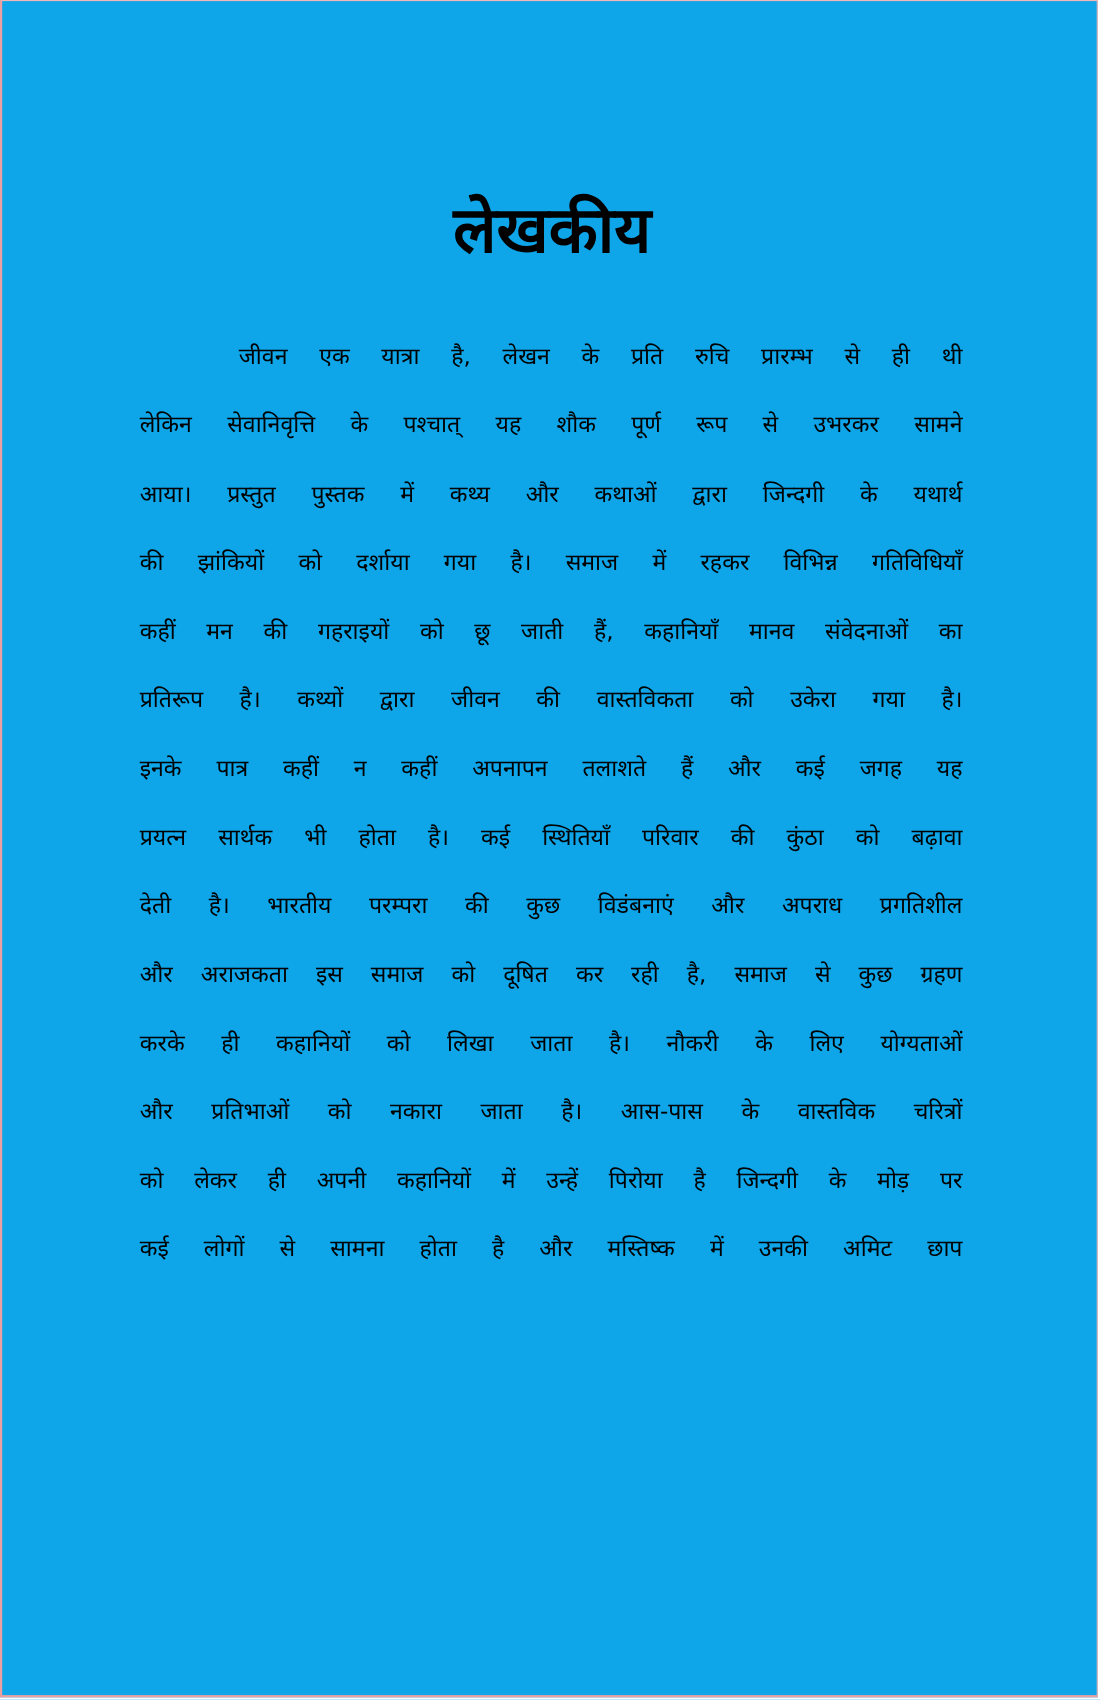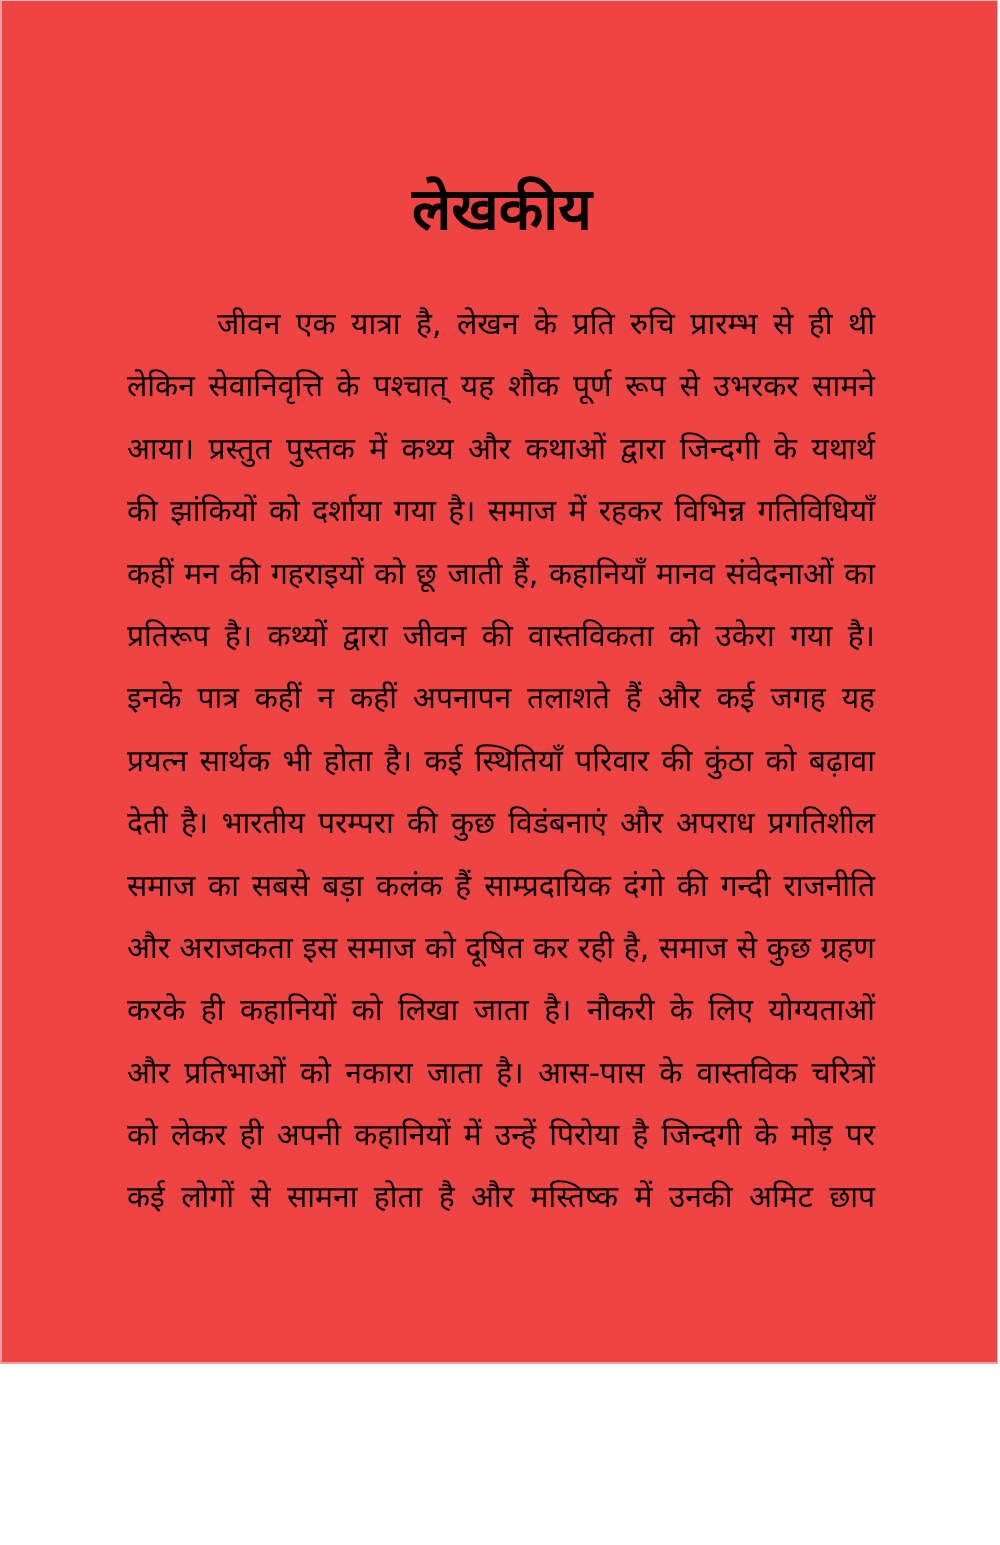--- a/index.html
+++ b/index.html
@@ -13,26 +13,26 @@
       position: relative;
       overflow: hidden;
       font-family: "DejaVu Sans", "Liberation Sans", sans-serif;
       color: #000000;
     }
     .page {
       position: absolute;
       left: 0;
       top: 0;
       width: 998px;
-      height: 1364px;
+      height: 1543px;
       border: 1px solid #f2b8b8;
       border-left: 2px solid #eaa0a0;
       border-bottom: 2px solid #eaa0a0;
       box-sizing: border-box;
-      background: #ef4444;
+      background: #0ea5e9;
     }
     .title {
       position: absolute;
       left: 0;
       width: 1000px;
       top: 168px;
       text-align: center;
       font-size: 58px;
       font-weight: bold;
       line-height: 80px;
@@ -40,21 +40,21 @@
     }
     .body-text {
       position: absolute;
       left: 125px;
       top: 292px;
       width: 748px;
     }
     .line {
       height: 62.4px;
       line-height: 62.4px;
-      font-size: 30px;
+      font-size: 21px;
       white-space: nowrap;
       text-align: justify;
       text-align-last: justify;
       overflow: visible;
     }
     .line.first {
       padding-left: 90px;
     }
   </style>
 </head>
@@ -66,20 +66,19 @@
   <div class="body-text">
     <div class="line first">जीवन एक यात्रा है, लेखन के प्रति रुचि प्रारम्भ से ही थी</div>
     <div class="line">लेकिन सेवानिवृत्ति के पश्चात् यह शौक पूर्ण रूप से उभरकर सामने</div>
     <div class="line">आया। प्रस्तुत पुस्तक में कथ्य और कथाओं द्वारा जिन्दगी के यथार्थ</div>
     <div class="line">की झांकियों को दर्शाया गया है। समाज में रहकर विभिन्न गतिविधियाँ</div>
     <div class="line">कहीं मन की गहराइयों को छू जाती हैं, कहानियाँ मानव संवेदनाओं का</div>
     <div class="line">प्रतिरूप है। कथ्यों द्वारा जीवन की वास्तविकता को उकेरा गया है।</div>
     <div class="line">इनके पात्र कहीं न कहीं अपनापन तलाशते हैं और कई जगह यह</div>
     <div class="line">प्रयत्न सार्थक भी होता है। कई स्थितियाँ परिवार की कुंठा को बढ़ावा</div>
     <div class="line">देती है। भारतीय परम्परा की कुछ विडंबनाएं और अपराध प्रगतिशील</div>
-    <div class="line">समाज का सबसे बड़ा कलंक हैं साम्प्रदायिक दंगो की गन्दी राजनीति</div>
     <div class="line">और अराजकता इस समाज को दूषित कर रही है, समाज से कुछ ग्रहण</div>
     <div class="line">करके ही कहानियों को लिखा जाता है। नौकरी के लिए योग्यताओं</div>
     <div class="line">और प्रतिभाओं को नकारा जाता है। आस-पास के वास्तविक चरित्रों</div>
     <div class="line">को लेकर ही अपनी कहानियों में उन्हें पिरोया है जिन्दगी के मोड़ पर</div>
     <div class="line">कई लोगों से सामना होता है और मस्तिष्क में उनकी अमिट छाप</div>
   </div>
 </div>
 
 </body></html>

